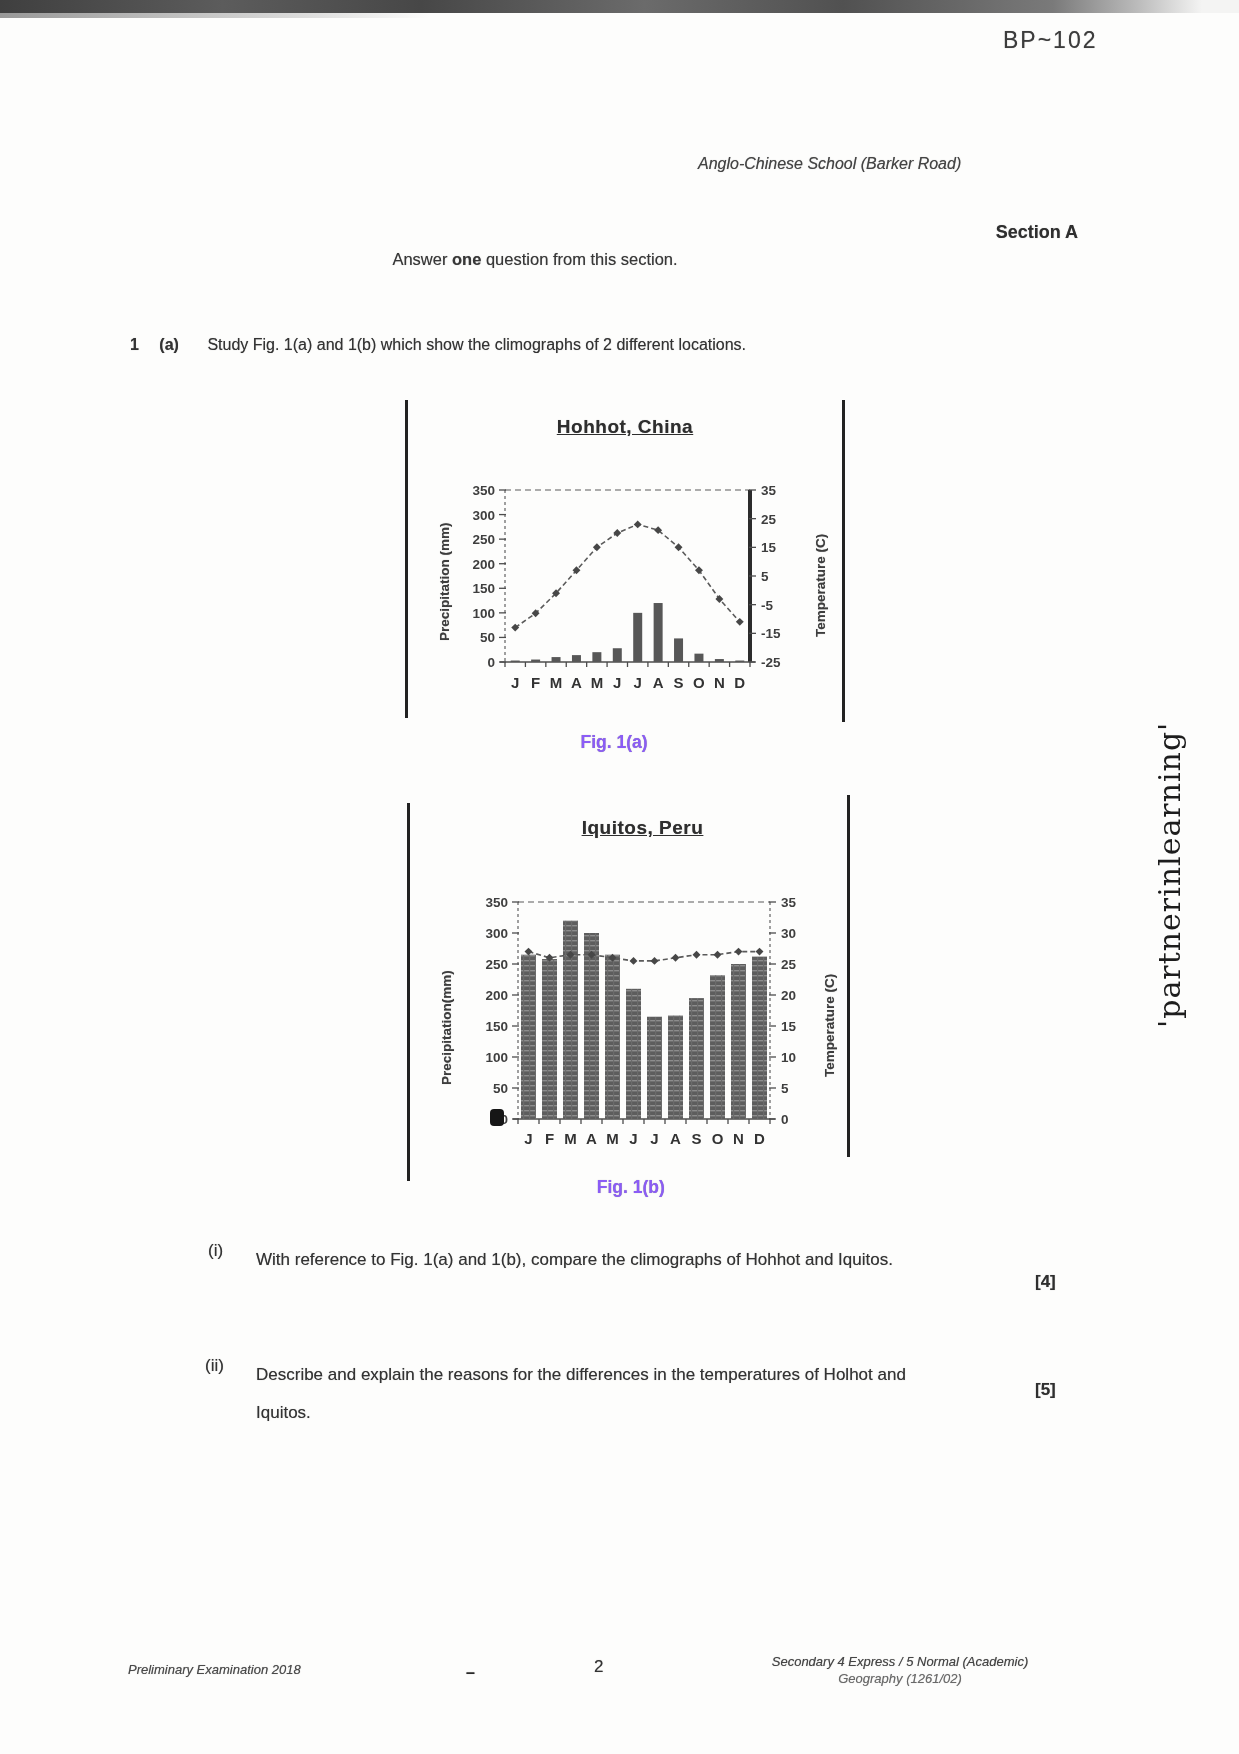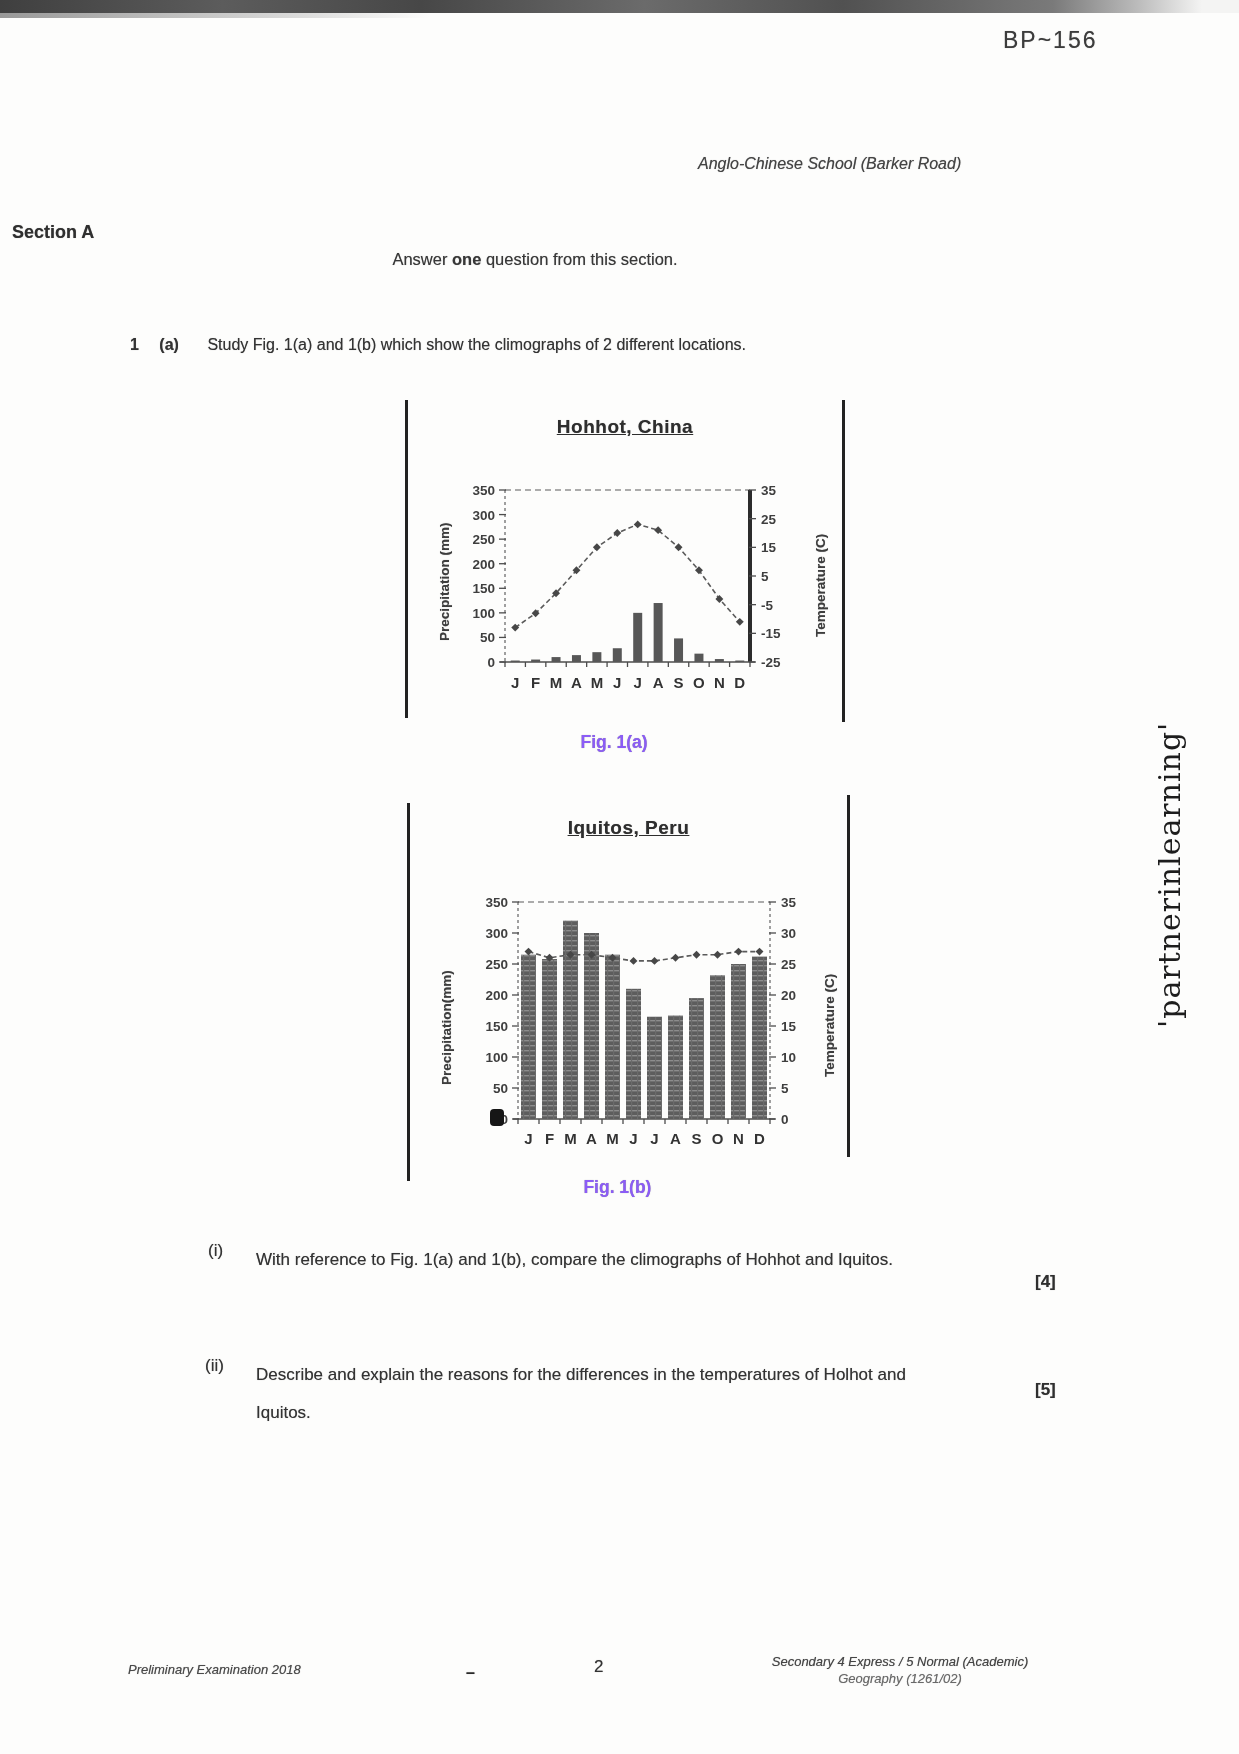--- a/index.html
+++ b/index.html
@@ -12,31 +12,31 @@
   .b{font-weight:bold;}
 
   .scan-strip{left:0;top:0;width:1239px;height:13px;
     background:linear-gradient(90deg,#3f3f3f 0%,#5c5c5c 18%,#474747 34%,#6b6b6b 52%,#515151 68%,#7a7a7a 85%,#bdbdbd 92%,#f4f4f3 97%);}
   .scan-strip2{left:0;top:13px;width:430px;height:5px;
     background:linear-gradient(90deg,rgba(70,70,70,.55),rgba(120,120,120,.25) 70%,transparent);}
 
   .bp-code{left:1003px;top:27px;font-size:23px;letter-spacing:2px;color:#3c3c3c;}
   .school{left:698px;top:155px;font-size:16px;font-style:italic;color:#444;}
 
-  .section-title{left:0;top:222px;width:1078px;text-align:left;font-size:18px;font-weight:bold;color:#2f2f2f;margin-left:12px;}
+  .section-title{left:0;top:222px;width:1078px;text-align:right;font-size:18px;font-weight:bold;color:#2f2f2f;}
   .section-instr{left:0;top:250px;width:1070px;text-align:center;font-size:16.5px;color:#383838;}
 
   .qstem{left:130px;top:336px;font-size:16px;color:#333;}
   .qstem .qnum{font-weight:bold;margin-right:16px;}
   .qstem .qpart{font-weight:bold;margin-right:24px;}
 
   
   .fig-box{overflow:visible;}
   .fig1{left:405px;top:392px;width:440px;height:372px;}
-  .fig2{left:407px;top:795px;width:443px;height:418px;}
+  .fig2{left:407px;top:795px;width:443px;height:418px;padding-left:28px;}
   .rule{position:absolute;background:#222;width:2.5px;}
   .fig1 .rule.left{left:0;top:8px;height:318px;}
   .fig1 .rule.right{left:437px;top:8px;height:322px;}
   .fig2 .rule.left{left:0;top:8px;height:378px;}
   .fig2 .rule.right{left:440px;top:0;height:362px;}
 
   .fig-title{position:absolute;left:0;width:100%;text-align:center;font-size:19px;font-weight:bold;color:#2e2e2e;letter-spacing:.5px;text-decoration:underline;}
   .fig1 .fig-title{top:24px;}
   .fig2 .fig-title{top:22px;}
 
@@ -87,21 +87,21 @@
   .footer-right .l2{opacity:.8;}
 </style>
 </head>
 <body>
 
 <div class="page">
 
   <div class="abs scan-strip"></div>
   <div class="abs scan-strip2"></div>
 
-  <div class="abs bp-code scan">BP~156</div>
+  <div class="abs bp-code scan">BP~102</div>
   <div class="abs school scan">Anglo-Chinese School (Barker Road)</div>
 
   <div class="abs section-title scan">Section A</div>
   <div class="abs section-instr scan"><span>Answer </span><span class="b">one</span><span> question from this section.</span></div>
 
   <div class="abs qstem scan">
     <span class="qnum">1</span>
     <span class="qpart">(a)</span>
     <span>Study Fig. 1(a) and 1(b) which show the climographs of 2 different locations.</span>
   </div>

